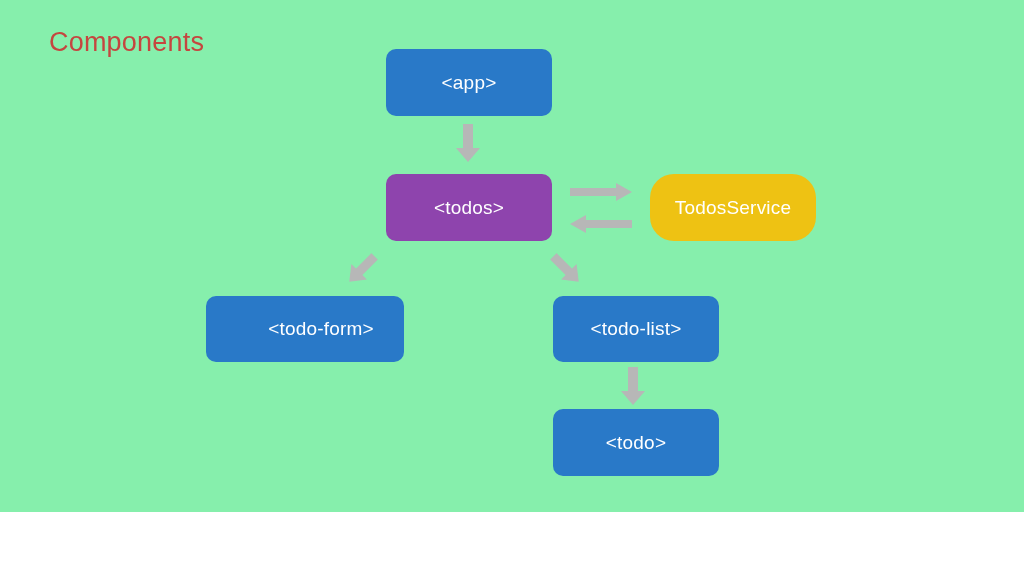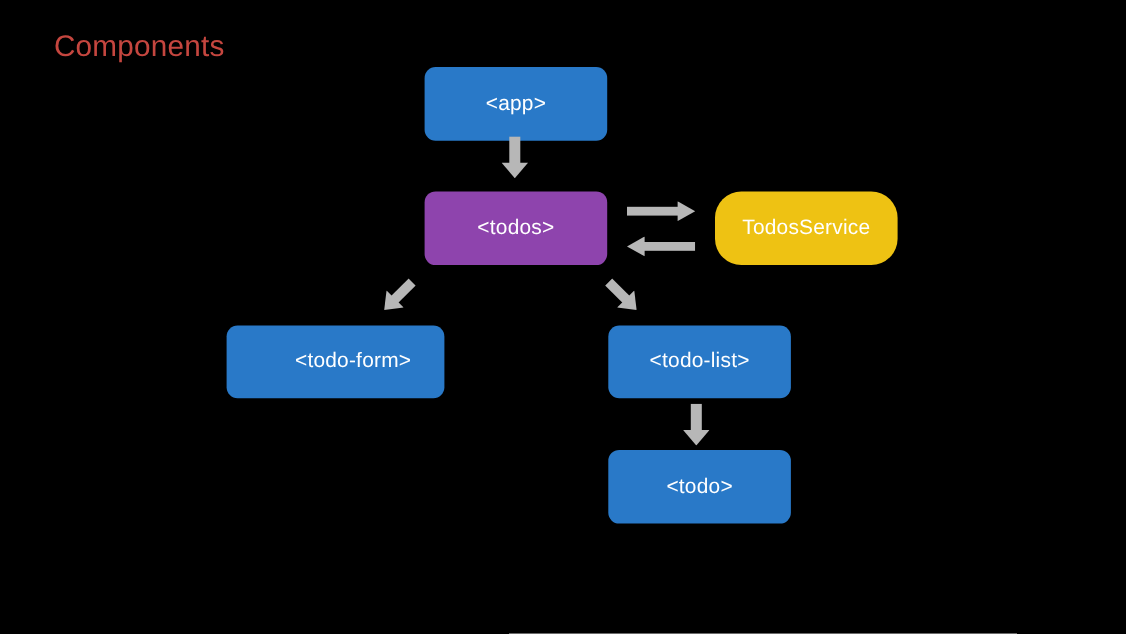--- a/index.html
+++ b/index.html
@@ -3,22 +3,22 @@
 <meta charset="utf-8">
 <style>
   html, body { margin: 0; padding: 0; }
   body {
     font-family: "Liberation Sans", "DejaVu Sans", sans-serif;
     background: #ffffff;
   }
   .slide {
     position: relative;
     width: 1024px;
-    height: 576px;
-    background: #000000;
+    height: 512px;
+    background: #86efac;
     overflow: hidden;
   }
   .slide-title {
     position: absolute;
     left: 49px;
     top: 27px;
     margin: 0;
     font-size: 27px;
     font-weight: 400;
     color: #c5463f;
@@ -33,21 +33,21 @@
     align-items: center;
     justify-content: center;
     color: #ffffff;
     font-size: 19px;
     letter-spacing: 0.2px;
   }
   .node.stateless { background: #2979c8; }
   .node.stateful  { background: #8e44ad; }
   .node.service   { background: #eec213; }
 
-  .node-app       { left: 386px; top: 61px; }
+  .node-app       { left: 386px; top: 49px; }
   .node-todos     { left: 386px; top: 174px; }
   .node-service   { left: 650px; top: 174px; border-radius: 24px; }
   .node-todo-form { left: 206px; top: 296px; height: 66px; padding-left: 32px; }
   .node-todo-list { left: 553px; top: 296px; height: 66px; }
   .node-todo      { left: 553px; top: 409px; }
 
   .arrow { position: absolute; }
   .arrow svg { display: block; }
   .arrow-app-todos     { left: 456px; top: 124px; }
   .arrow-todos-service { left: 570px; top: 183px; }

